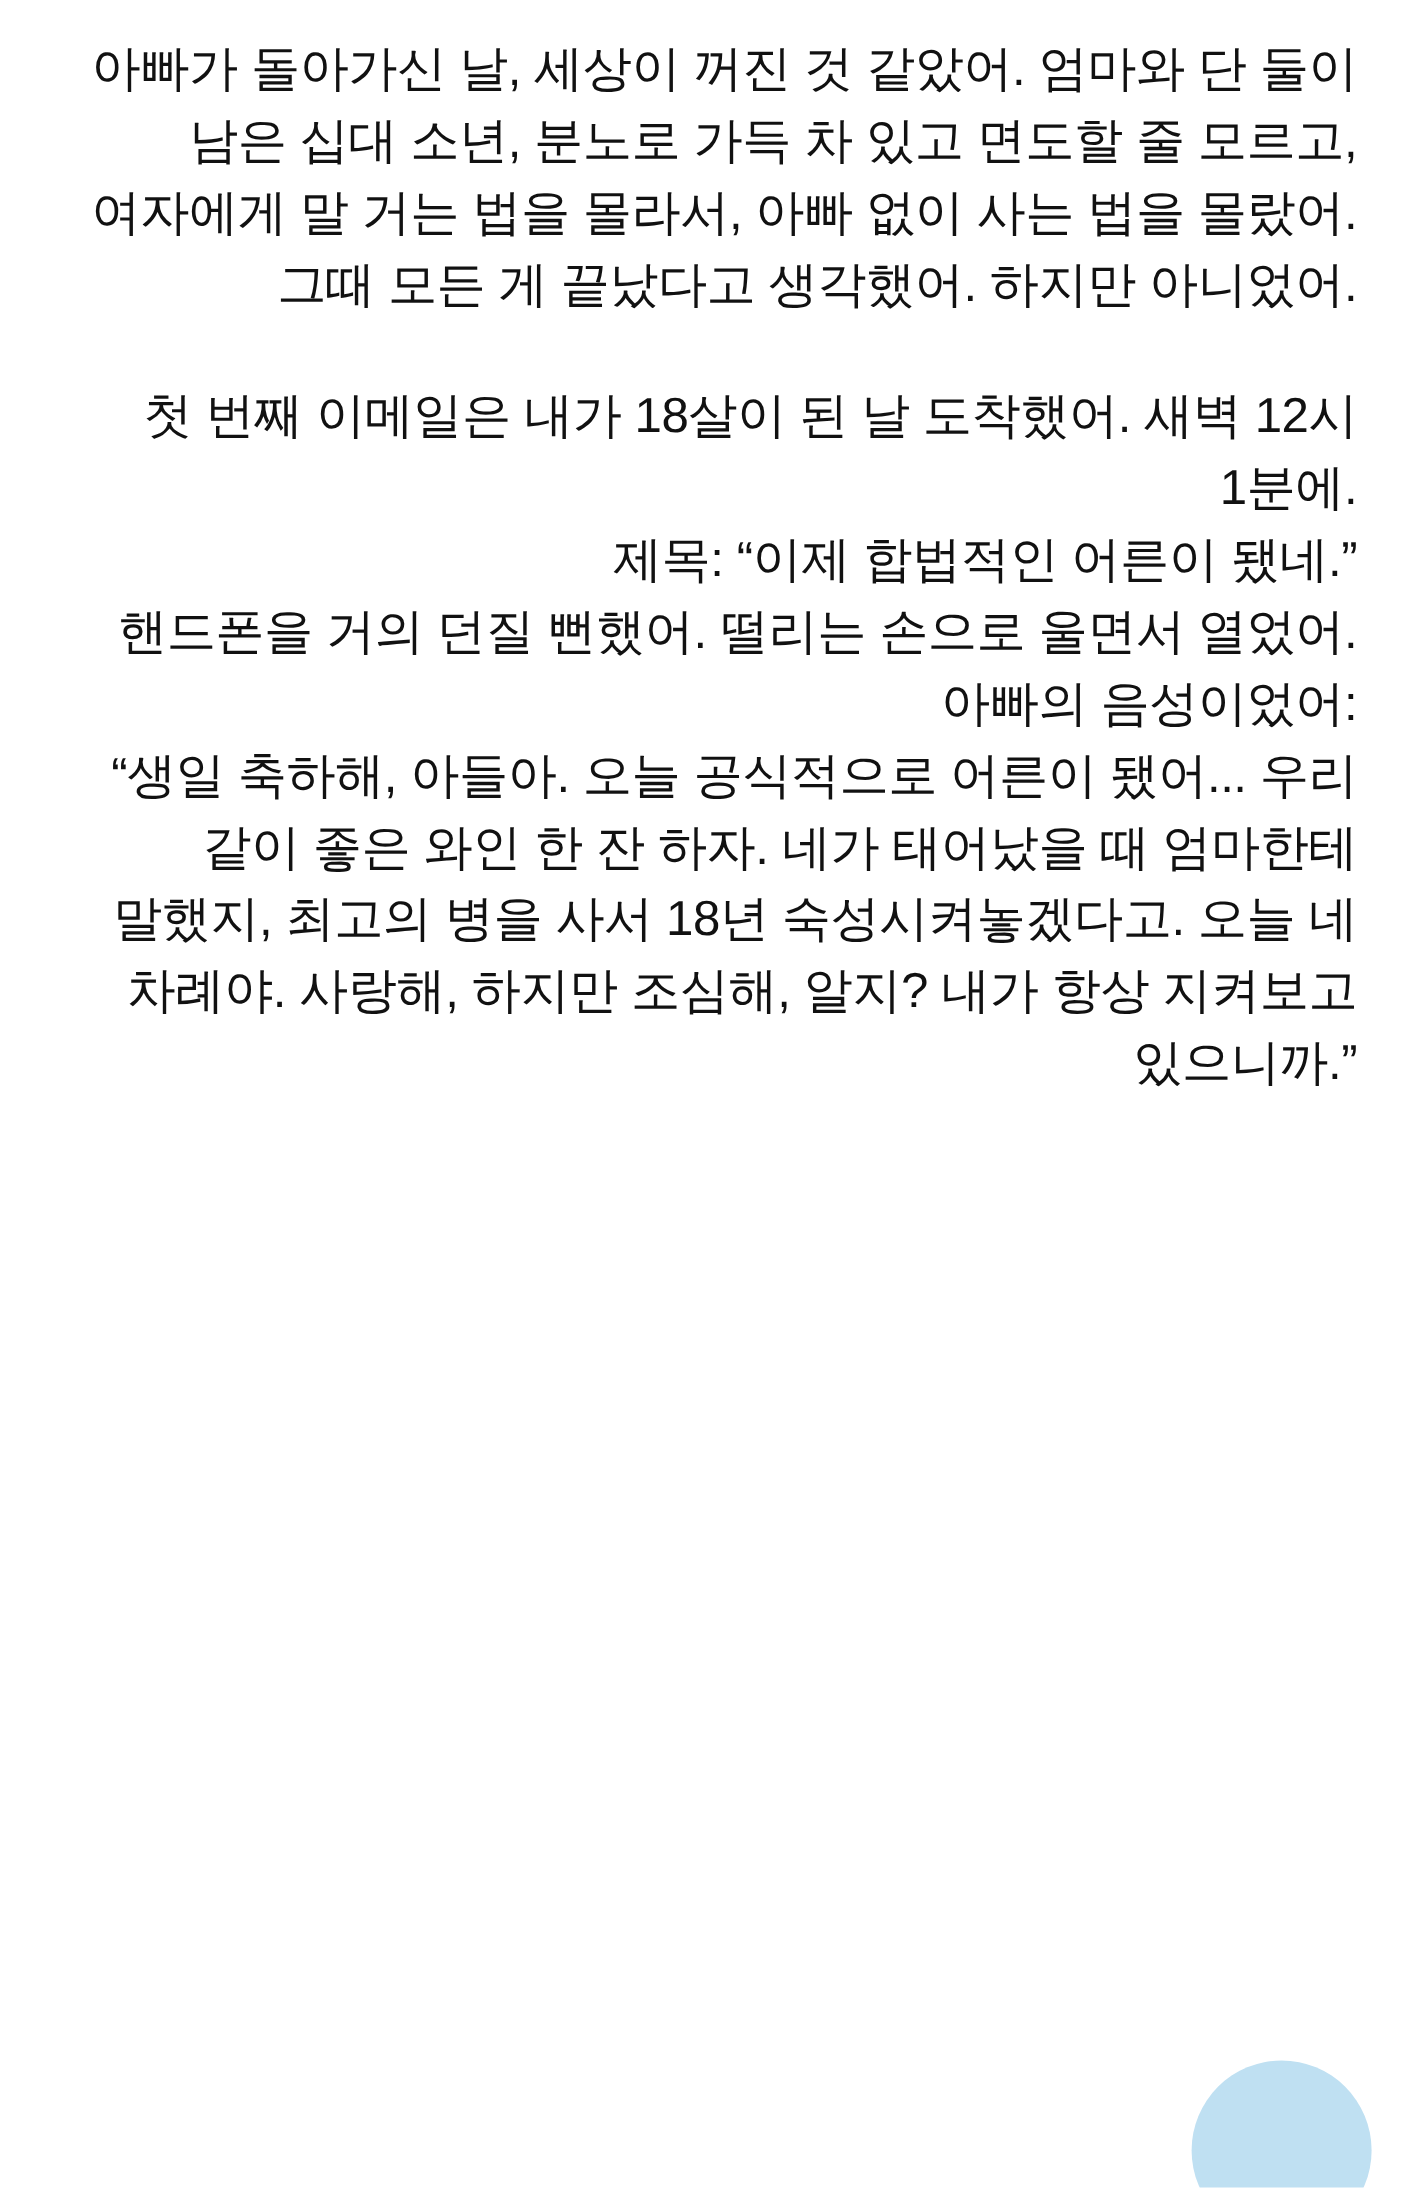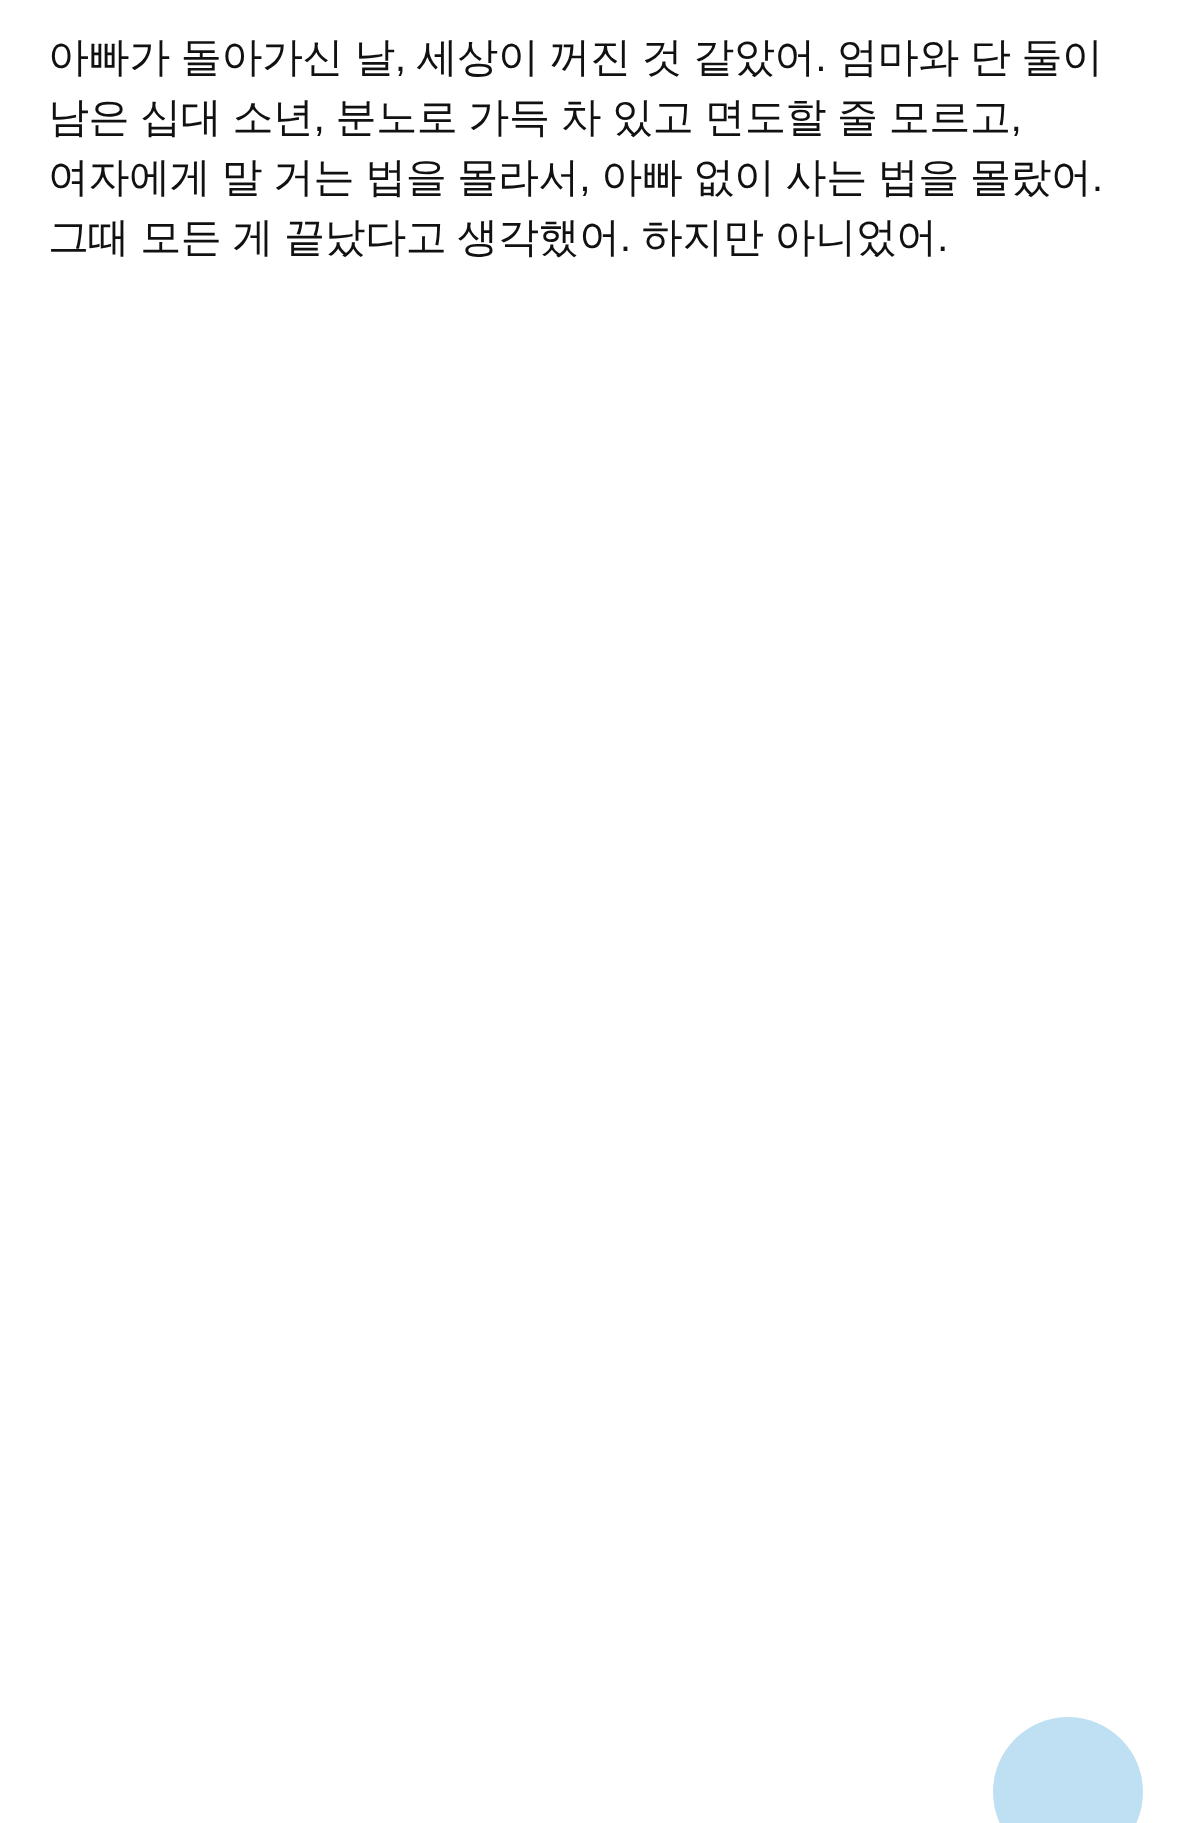--- a/index.html
+++ b/index.html
@@ -14,20 +14,21 @@
     color: #111111;
     position: relative;
     overflow: hidden;
   }
   .page {
     position: relative;
     width: 1179px;
     min-height: 1823px;
     box-sizing: border-box;
     padding: 28px 48px 0 48px;
+    text-align: right;
   }
   .story {
     font-size: 41px;
     line-height: 1.46;
     letter-spacing: -0.4px;
     color: #111111;
     word-break: keep-all;
   }
   .para {
     margin: 0;
@@ -46,16 +47,20 @@
     background: #bfe0f2;
   }
 </style>
 </head>
 <body>
 
 <div class="page">
   <div class="story">
     <p class="para">아빠가 돌아가신 날, 세상이 꺼진 것 같았어. 엄마와 단 둘이 남은 십대 소년, 분노로 가득 차 있고 면도할 줄 모르고, 여자에게 말 거는 법을 몰라서, 아빠 없이 사는 법을 몰랐어. 그때 모든 게 끝났다고 생각했어. 하지만 아니었어.</p>
     <div class="spacer"></div>
+    <p class="para">첫 번째 이메일은 내가 18살이 된 날 도착했어. 새벽 12시 1분에.
+제목: “이제 합법적인 어른이 됐네.”
+핸드폰을 거의 던질 뻔했어. 떨리는 손으로 울면서 열었어. 아빠의 음성이었어:
+“생일 축하해, 아들아. 오늘 공식적으로 어른이 됐어... 우리 같이 좋은 와인 한 잔 하자. 네가 태어났을 때 엄마한테 말했지, 최고의 병을 사서 18년 숙성시켜놓겠다고. 오늘 네 차례야. 사랑해, 하지만 조심해, 알지? 내가 항상 지켜보고 있으니까.”</p>
     <div class="spacer"></div>
   </div>
   <div class="floating-badge"></div>
 </div>
 
 </body></html>

